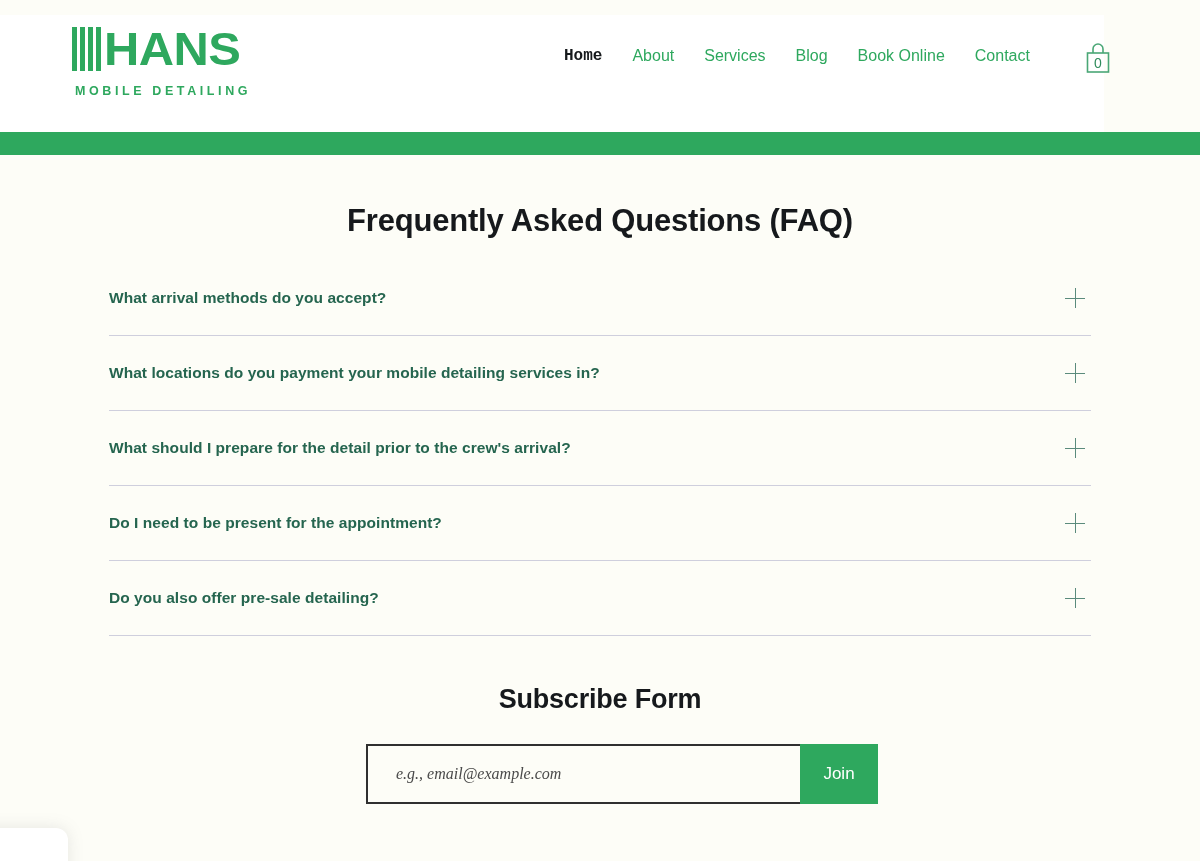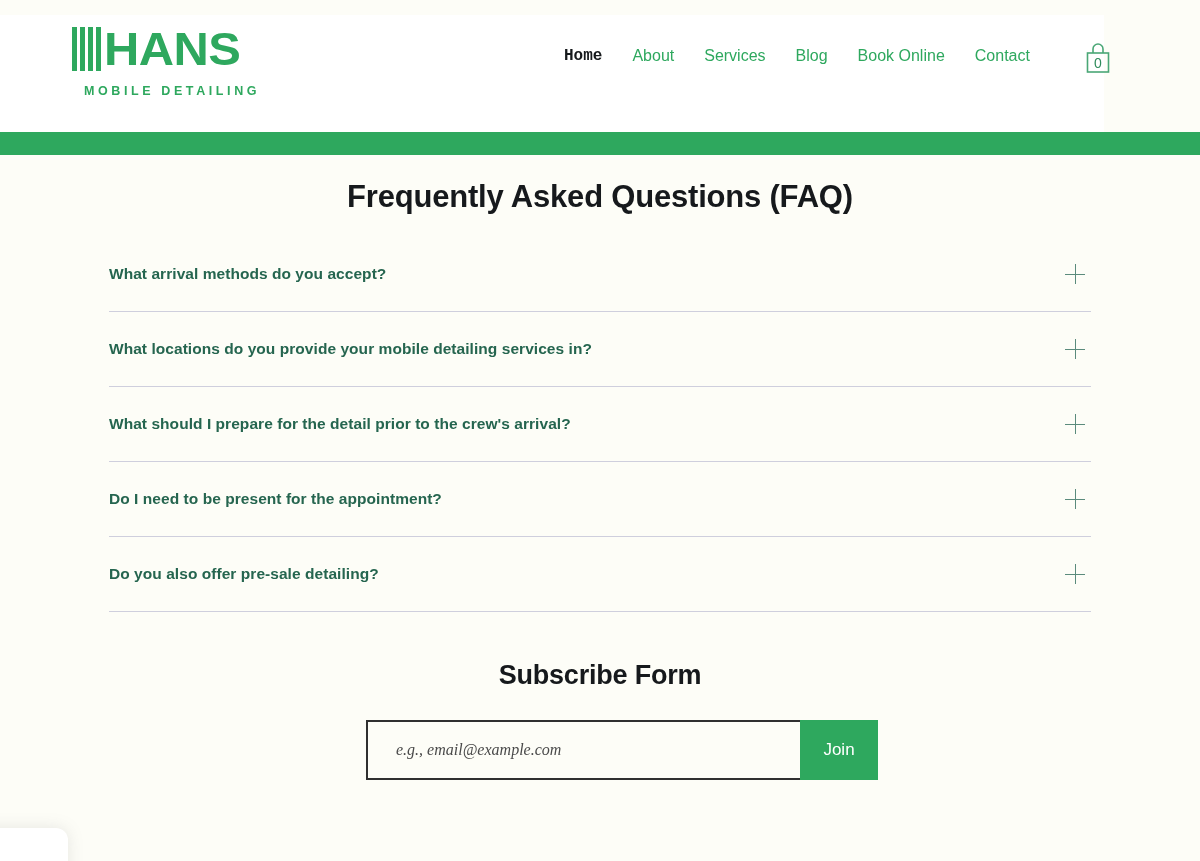--- a/index.html
+++ b/index.html
@@ -34,21 +34,21 @@
     height:44px; margin-right:3px;
   }
   .logo-bars i { display:block; width:5px; height:44px; background:#2ea85e; }
   .logo-text {
     font-family:"Liberation Sans", sans-serif;
     font-size:47px; font-weight:bold; letter-spacing:-0.5px;
     color:#2ea85e; line-height:44px;
     transform:scaleX(1.04); transform-origin:left center;
   }
   .logo-sub {
-    margin-top:9px; margin-left:12px;
+    margin-top:9px; margin-left:3px;
     font-size:12.5px; font-weight:bold;
     letter-spacing:3.6px; color:#2ea85e;
   }
 
   .main-nav {
     position:absolute; left:560px; top:32px;
     display:flex; align-items:center; gap:0;
     font-size:16px;
   }
   .nav-link {
@@ -67,21 +67,21 @@
 
   
   .green-band {
     position:absolute; top:132px; left:0;
     width:1200px; height:23px;
     background:#2ea85e;
   }
 
   
   .content {
-    position:absolute; top:146px; left:0;
+    position:absolute; top:170px; left:0;
     width:1200px;
   }
   .faq-title {
     margin-top:33px;
     text-align:center;
     font-size:31px; font-weight:bold;
     color:#16191c; letter-spacing:-0.2px;
   }
   .faq-list {
     margin:0 auto; padding-top:22px;
@@ -208,21 +208,21 @@
       <div class="faq-item">
         <div class="faq-row">
           <span class="faq-question">What arrival methods do you accept?</span>
           <span class="faq-plus"></span>
         </div>
         <div class="faq-divider"></div>
       </div>
 
       <div class="faq-item">
         <div class="faq-row">
-          <span class="faq-question">What locations do you provide your mobile detailing services in?</span>
+          <span class="faq-question">What locations do you payment your mobile detailing services in?</span>
           <span class="faq-plus"></span>
         </div>
         <div class="faq-divider"></div>
       </div>
 
       <div class="faq-item">
         <div class="faq-row">
           <span class="faq-question">What should I prepare for the detail prior to the crew's arrival?</span>
           <span class="faq-plus"></span>
         </div>

